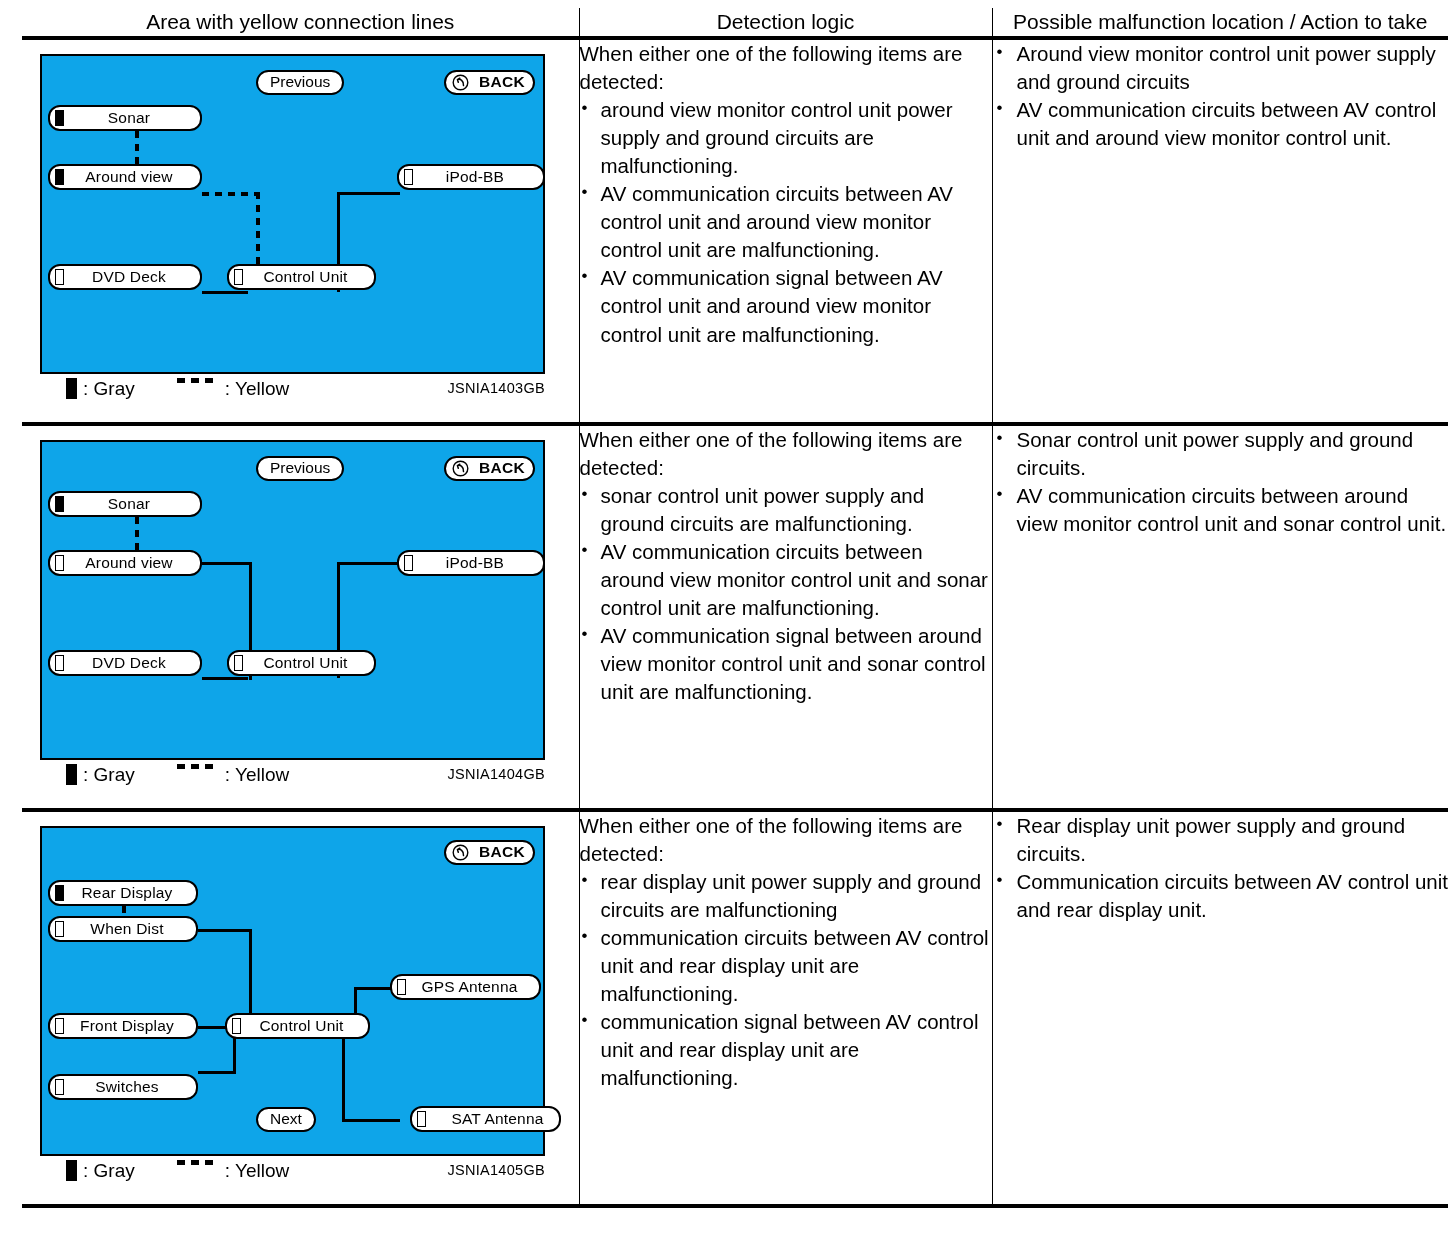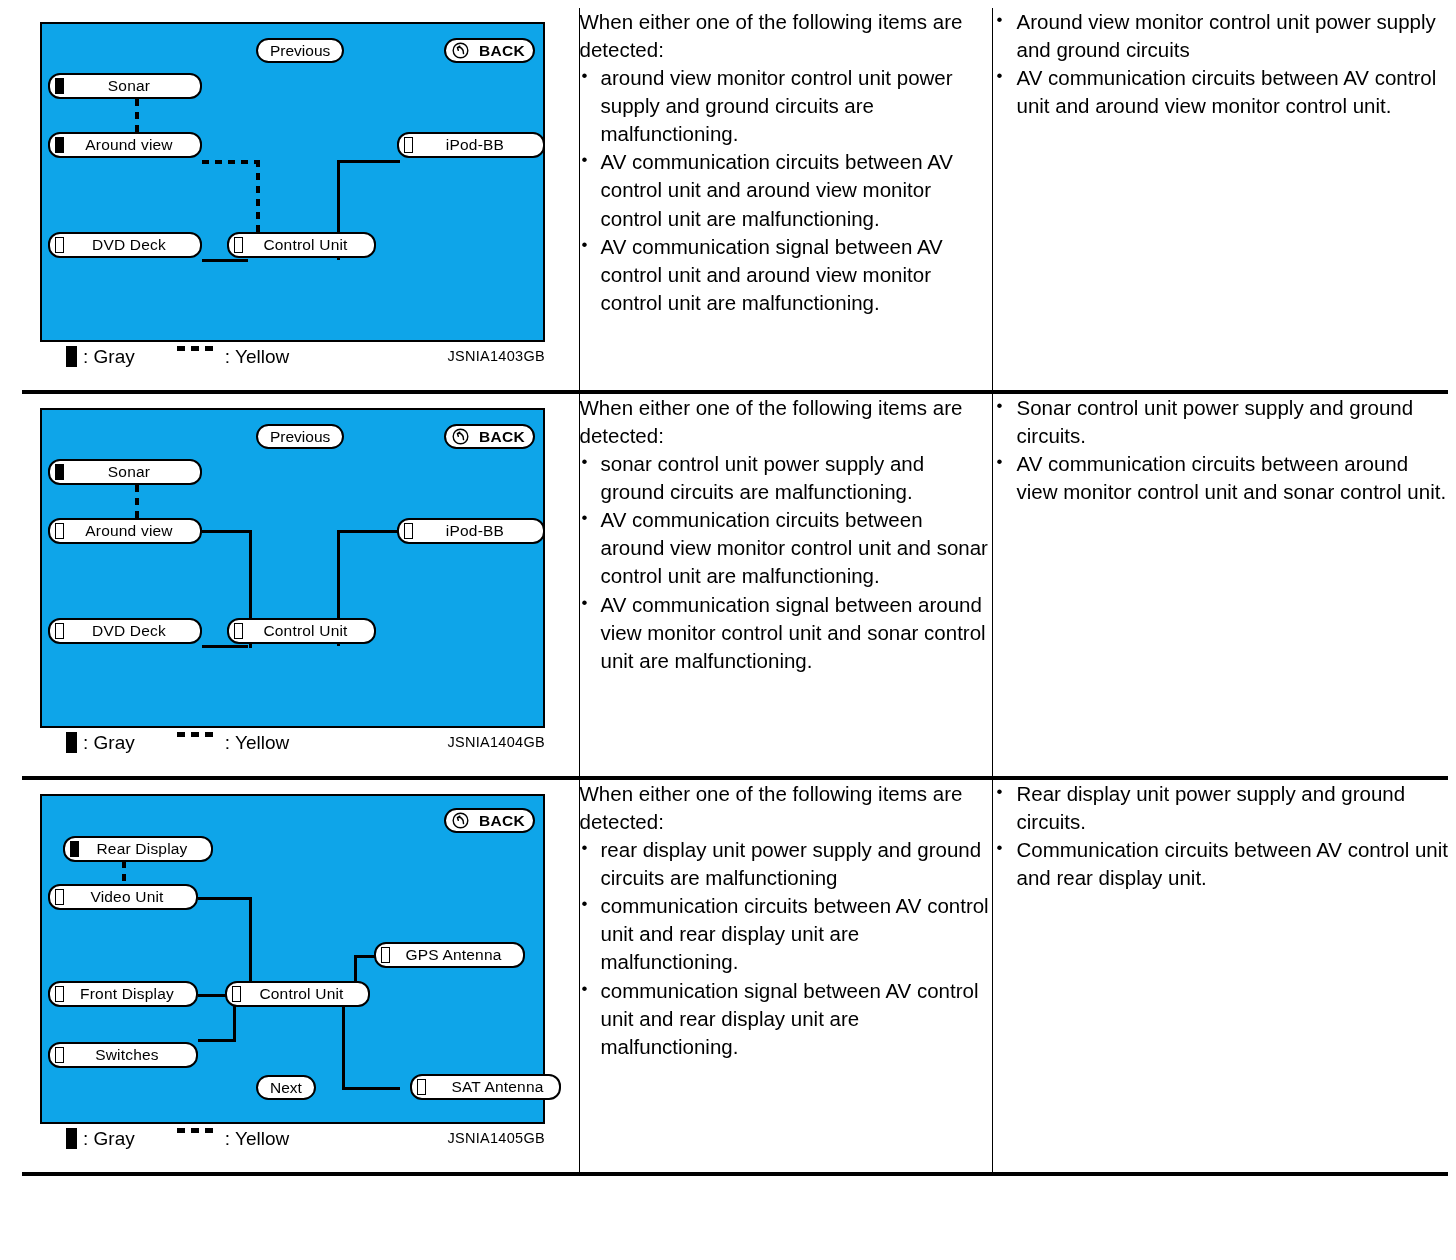--- a/index.html
+++ b/index.html
@@ -199,20 +199,25 @@
 
 <div class="page">
 <table class="main">
   <colgroup>
         <col class="c1">
         <col class="c2">
         <col class="c3">
       </colgroup>
 
   <tbody>
+        <tr class="hdr-row">
+    <th>Area with yellow connection lines</th>
+    <th>Detection logic</th>
+    <th>Possible malfunction location / Action to take</th>
+  </tr>
 
   <tr class="body-row">
     <td>
       <div class="diagram-wrap">
         <div class="screen h1">
 
           <div class="btn" style="left:214px; top:14px;">Previous</div>
 
           <div class="btn back" style="right:8px; top:14px;">
             <span class="bicon">
@@ -391,46 +396,46 @@
 
           <div class="ln h" style="left:156px; top:243px; width:38px;"></div>
           <div class="ln v" style="left:191px; top:210px; height:36px;"></div>
 
           <div class="ln v" style="left:312px; top:159px; height:42px;"></div>
           <div class="ln h" style="left:312px; top:159px; width:44px;"></div>
 
           <div class="ln v" style="left:300px; top:210px; height:84px;"></div>
           <div class="ln h" style="left:300px; top:291px; width:58px;"></div>
 
-          <div class="pill" style="left:6px; top:40px; width:150px;margin-left:15px;">
+          <div class="pill" style="left:6px; top:52px; width:150px;">
             <span class="marker filled"></span>
             <span class="lbl">Rear Display</span>
           </div>
 
           <div class="pill" style="left:6px; top:88px; width:150px;">
             <span class="marker hollow"></span>
-            <span class="lbl">Video Unit</span>
+            <span class="lbl">When Dist</span>
           </div>
 
           <div class="pill" style="left:6px; top:185px; width:150px;">
             <span class="marker hollow"></span>
             <span class="lbl">Front Display</span>
           </div>
 
           <div class="pill" style="left:6px; top:230px; width:150px;margin-top:16px;">
             <span class="marker hollow"></span>
             <span class="lbl">Switches</span>
           </div>
 
           <div class="pill" style="left:183px; top:185px; width:145px;">
             <span class="marker hollow"></span>
             <span class="lbl">Control Unit</span>
           </div>
 
-          <div class="pill" style="left:332px; top:146px; width:151px;">
+          <div class="pill" style="left:348px; top:146px; width:151px;">
             <span class="marker hollow"></span>
             <span class="lbl">GPS Antenna</span>
           </div>
 
           <div class="pill" style="left:368px; top:278px; width:151px;gap:16px;">
             <span class="marker hollow"></span>
             <span class="lbl">SAT Antenna</span>
           </div>
 
           <div class="btn" style="left:214px; top:279px;">Next</div>

